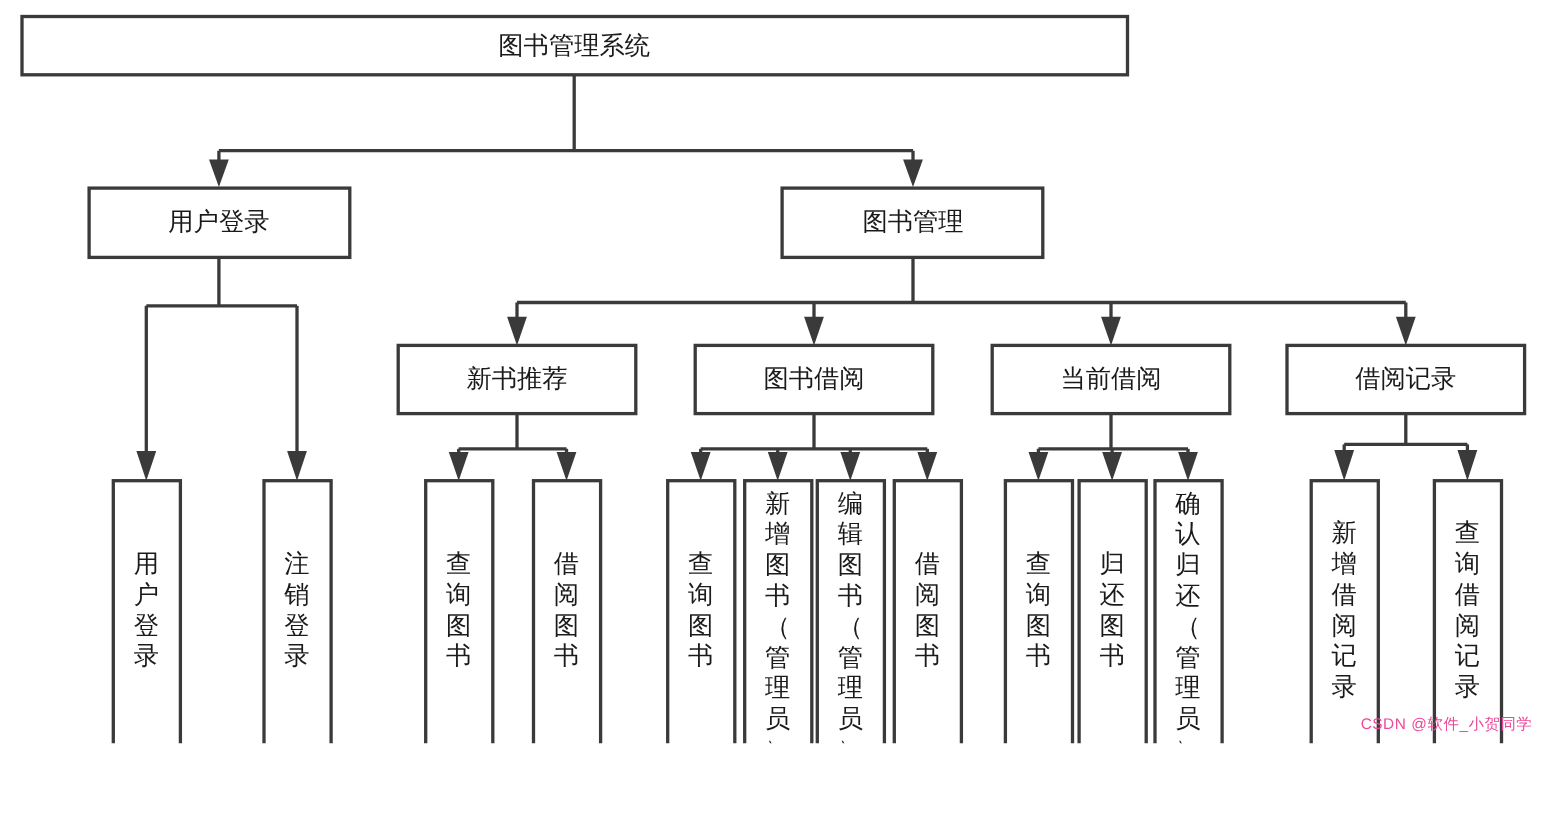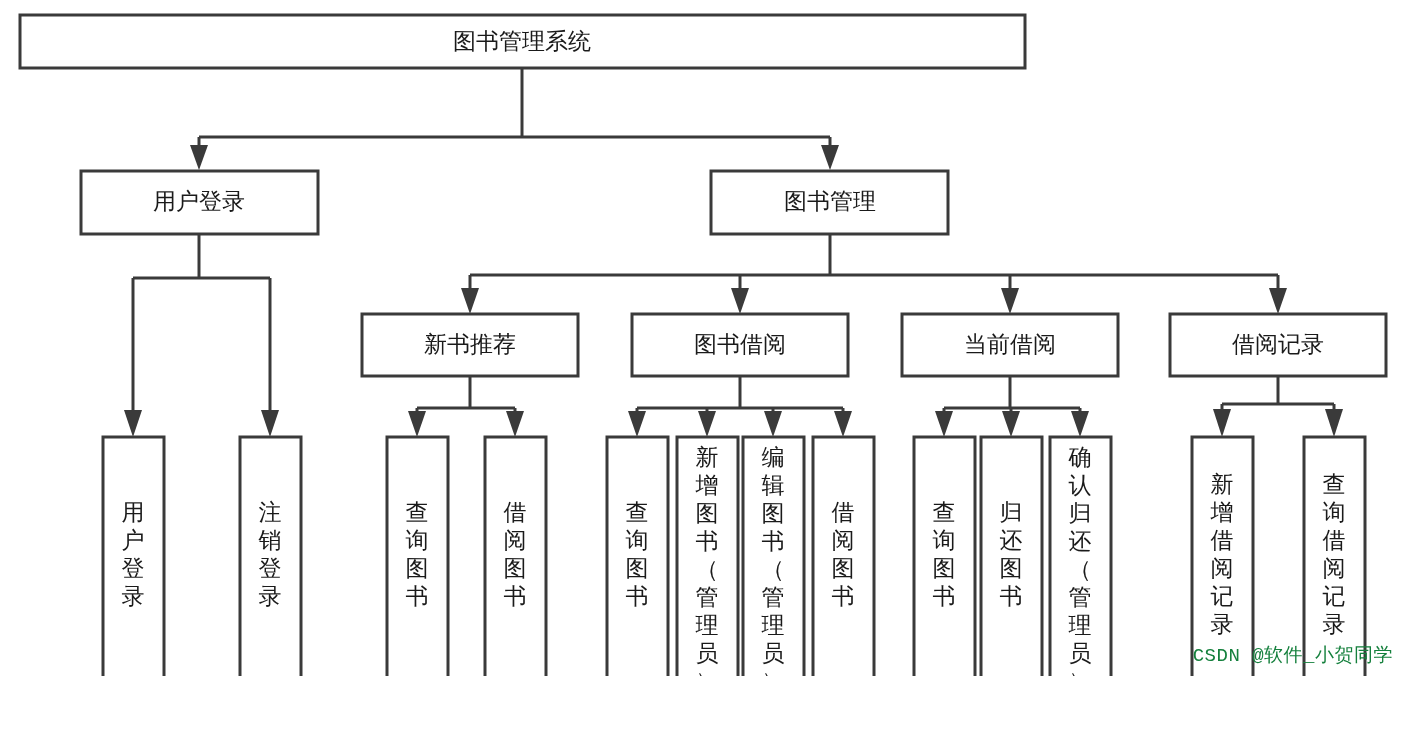--- a/index.html
+++ b/index.html
@@ -48,23 +48,23 @@
   .node-label-vertical {
     font-family: "Liberation Sans", "DejaVu Sans", sans-serif;
     fill: #1a1a1a;
     font-size: 23px;
     text-anchor: middle;
   }
   .watermark {
     position: absolute;
     right: 12px;
     bottom: 8px;
-    font-family: Liberation Mono, monospace;
-    font-size: 19px;
-    color: #15803d;
+    font-family: Liberation Sans, sans-serif;
+    font-size: 14px;
+    color: #ec4899;
     letter-spacing: 0.5px;
     white-space: nowrap;
     pointer-events: none;
   }
 </style>
 </head>
 <body>
 
 <div id="diagram-root">
   <svg class="flowchart" viewBox="0 0 1405 747" xmlns="http://www.w3.org/2000/svg">

